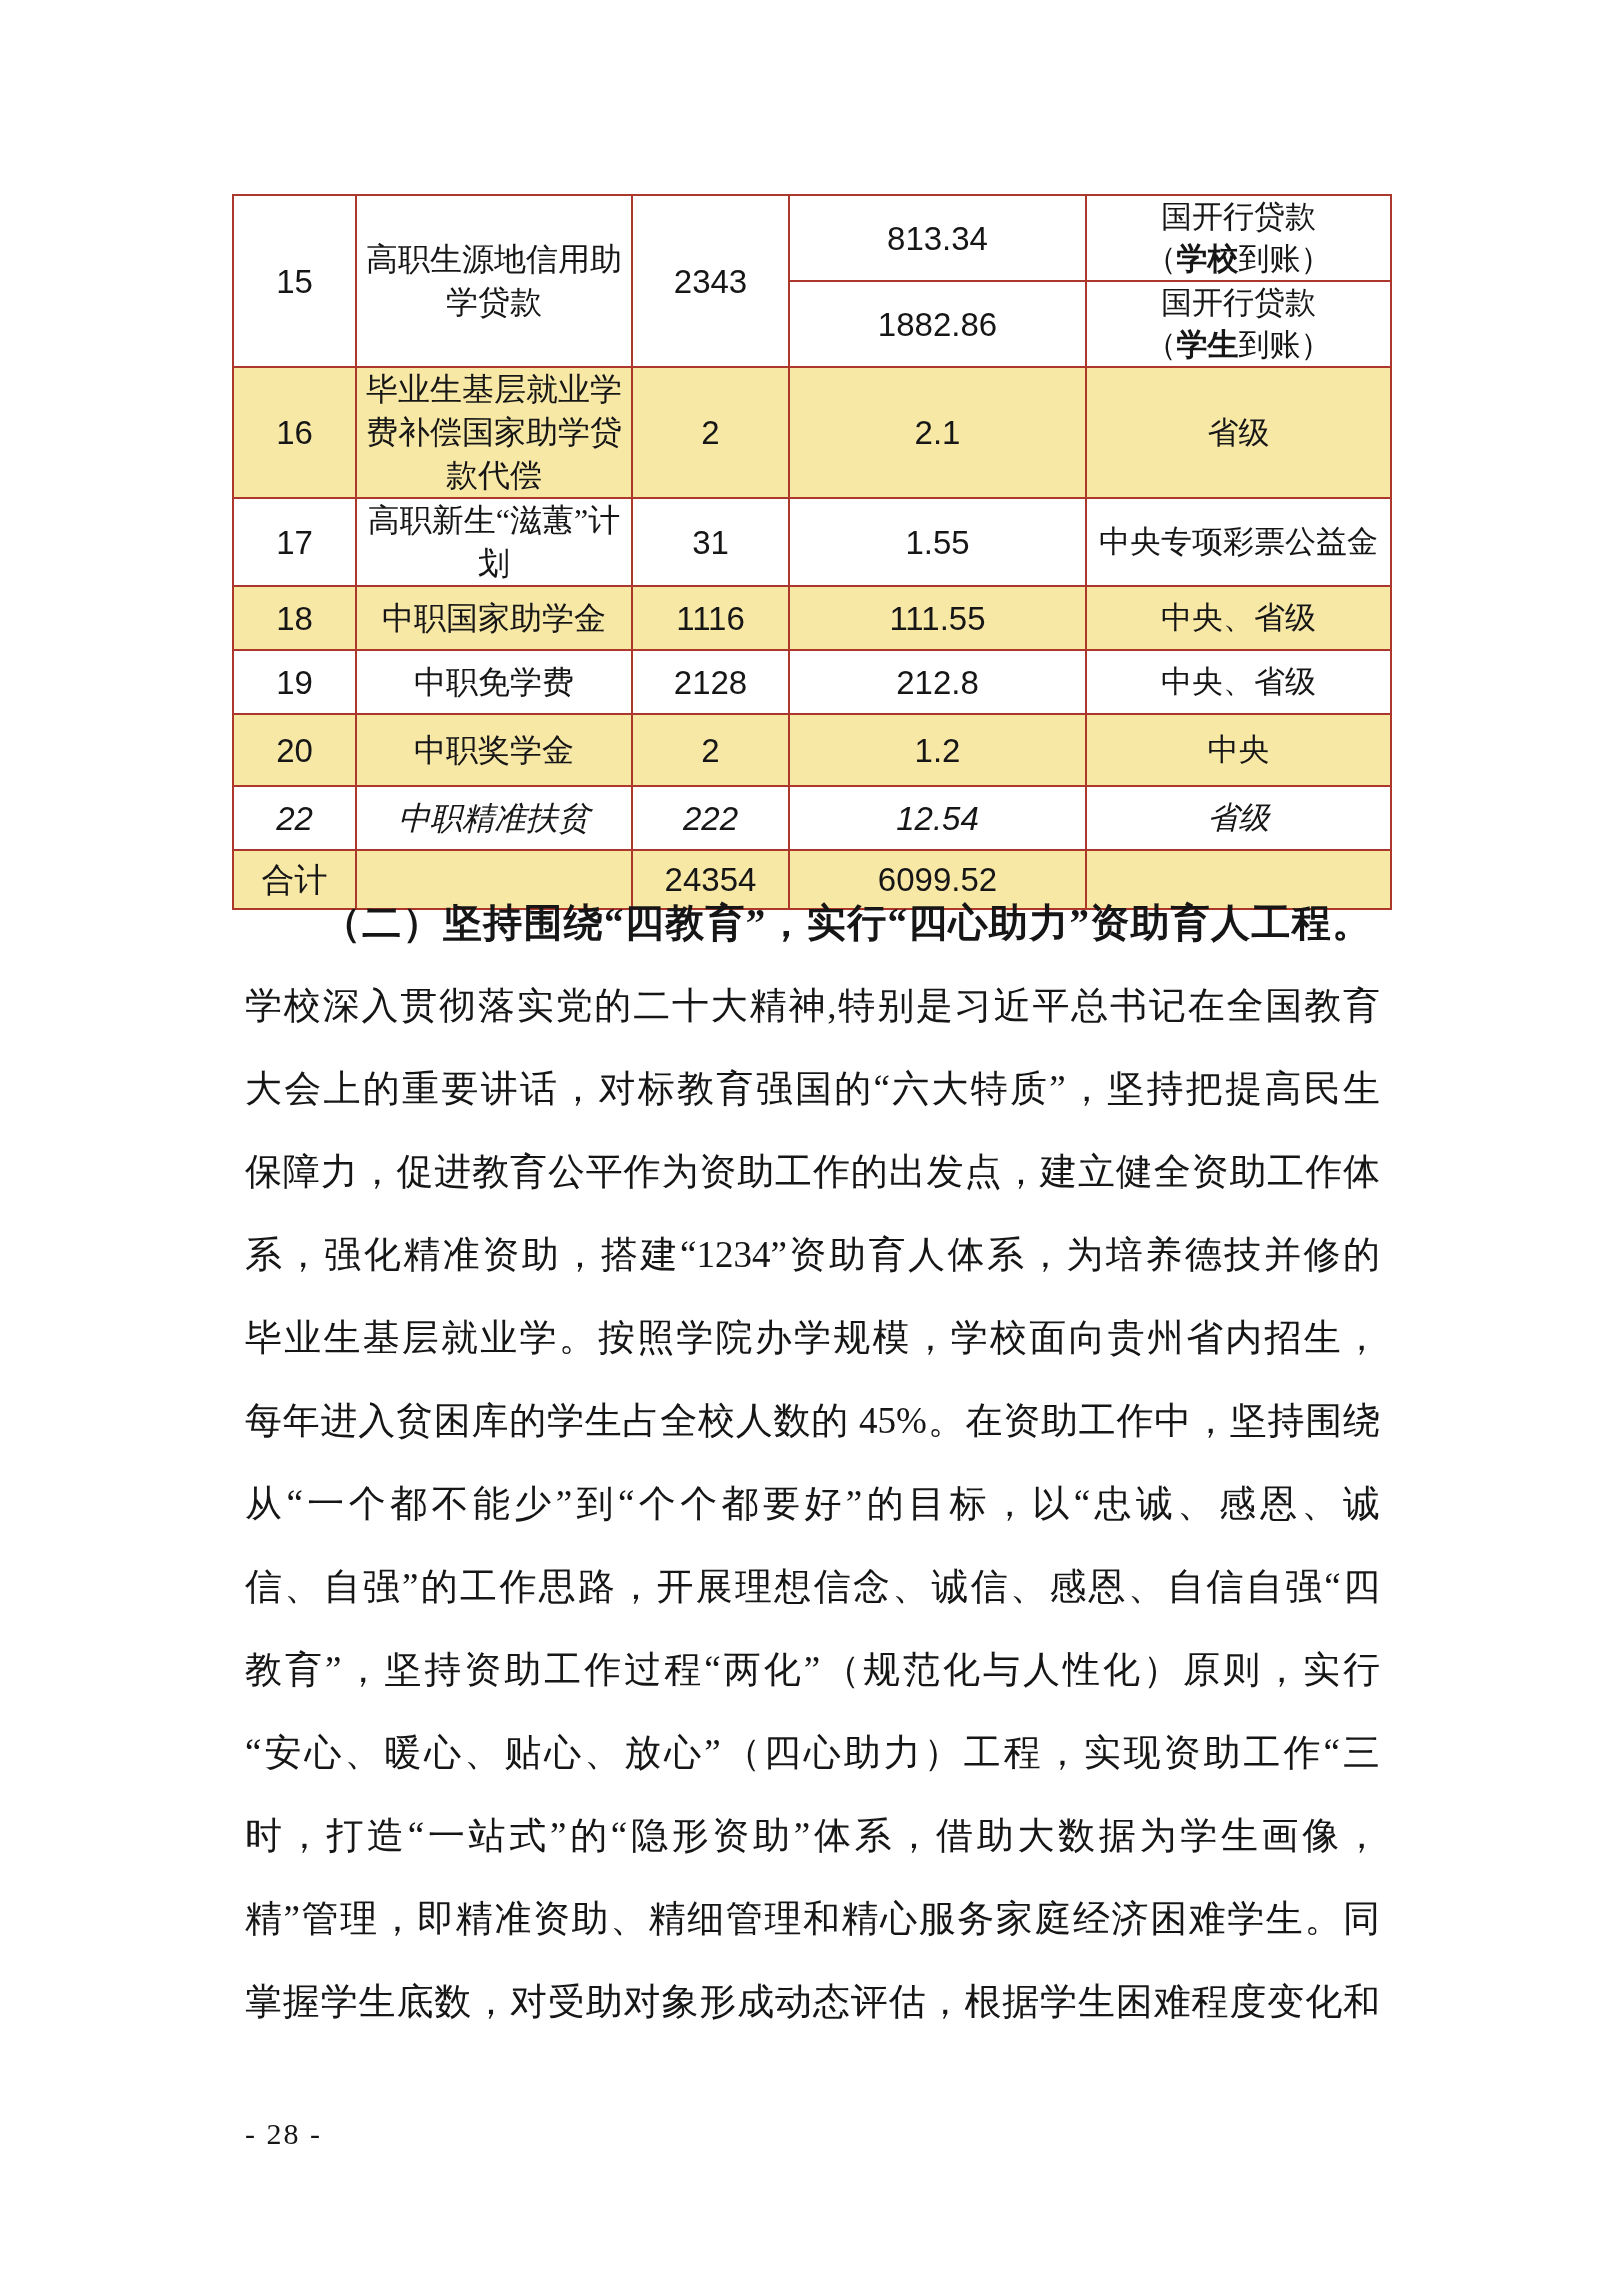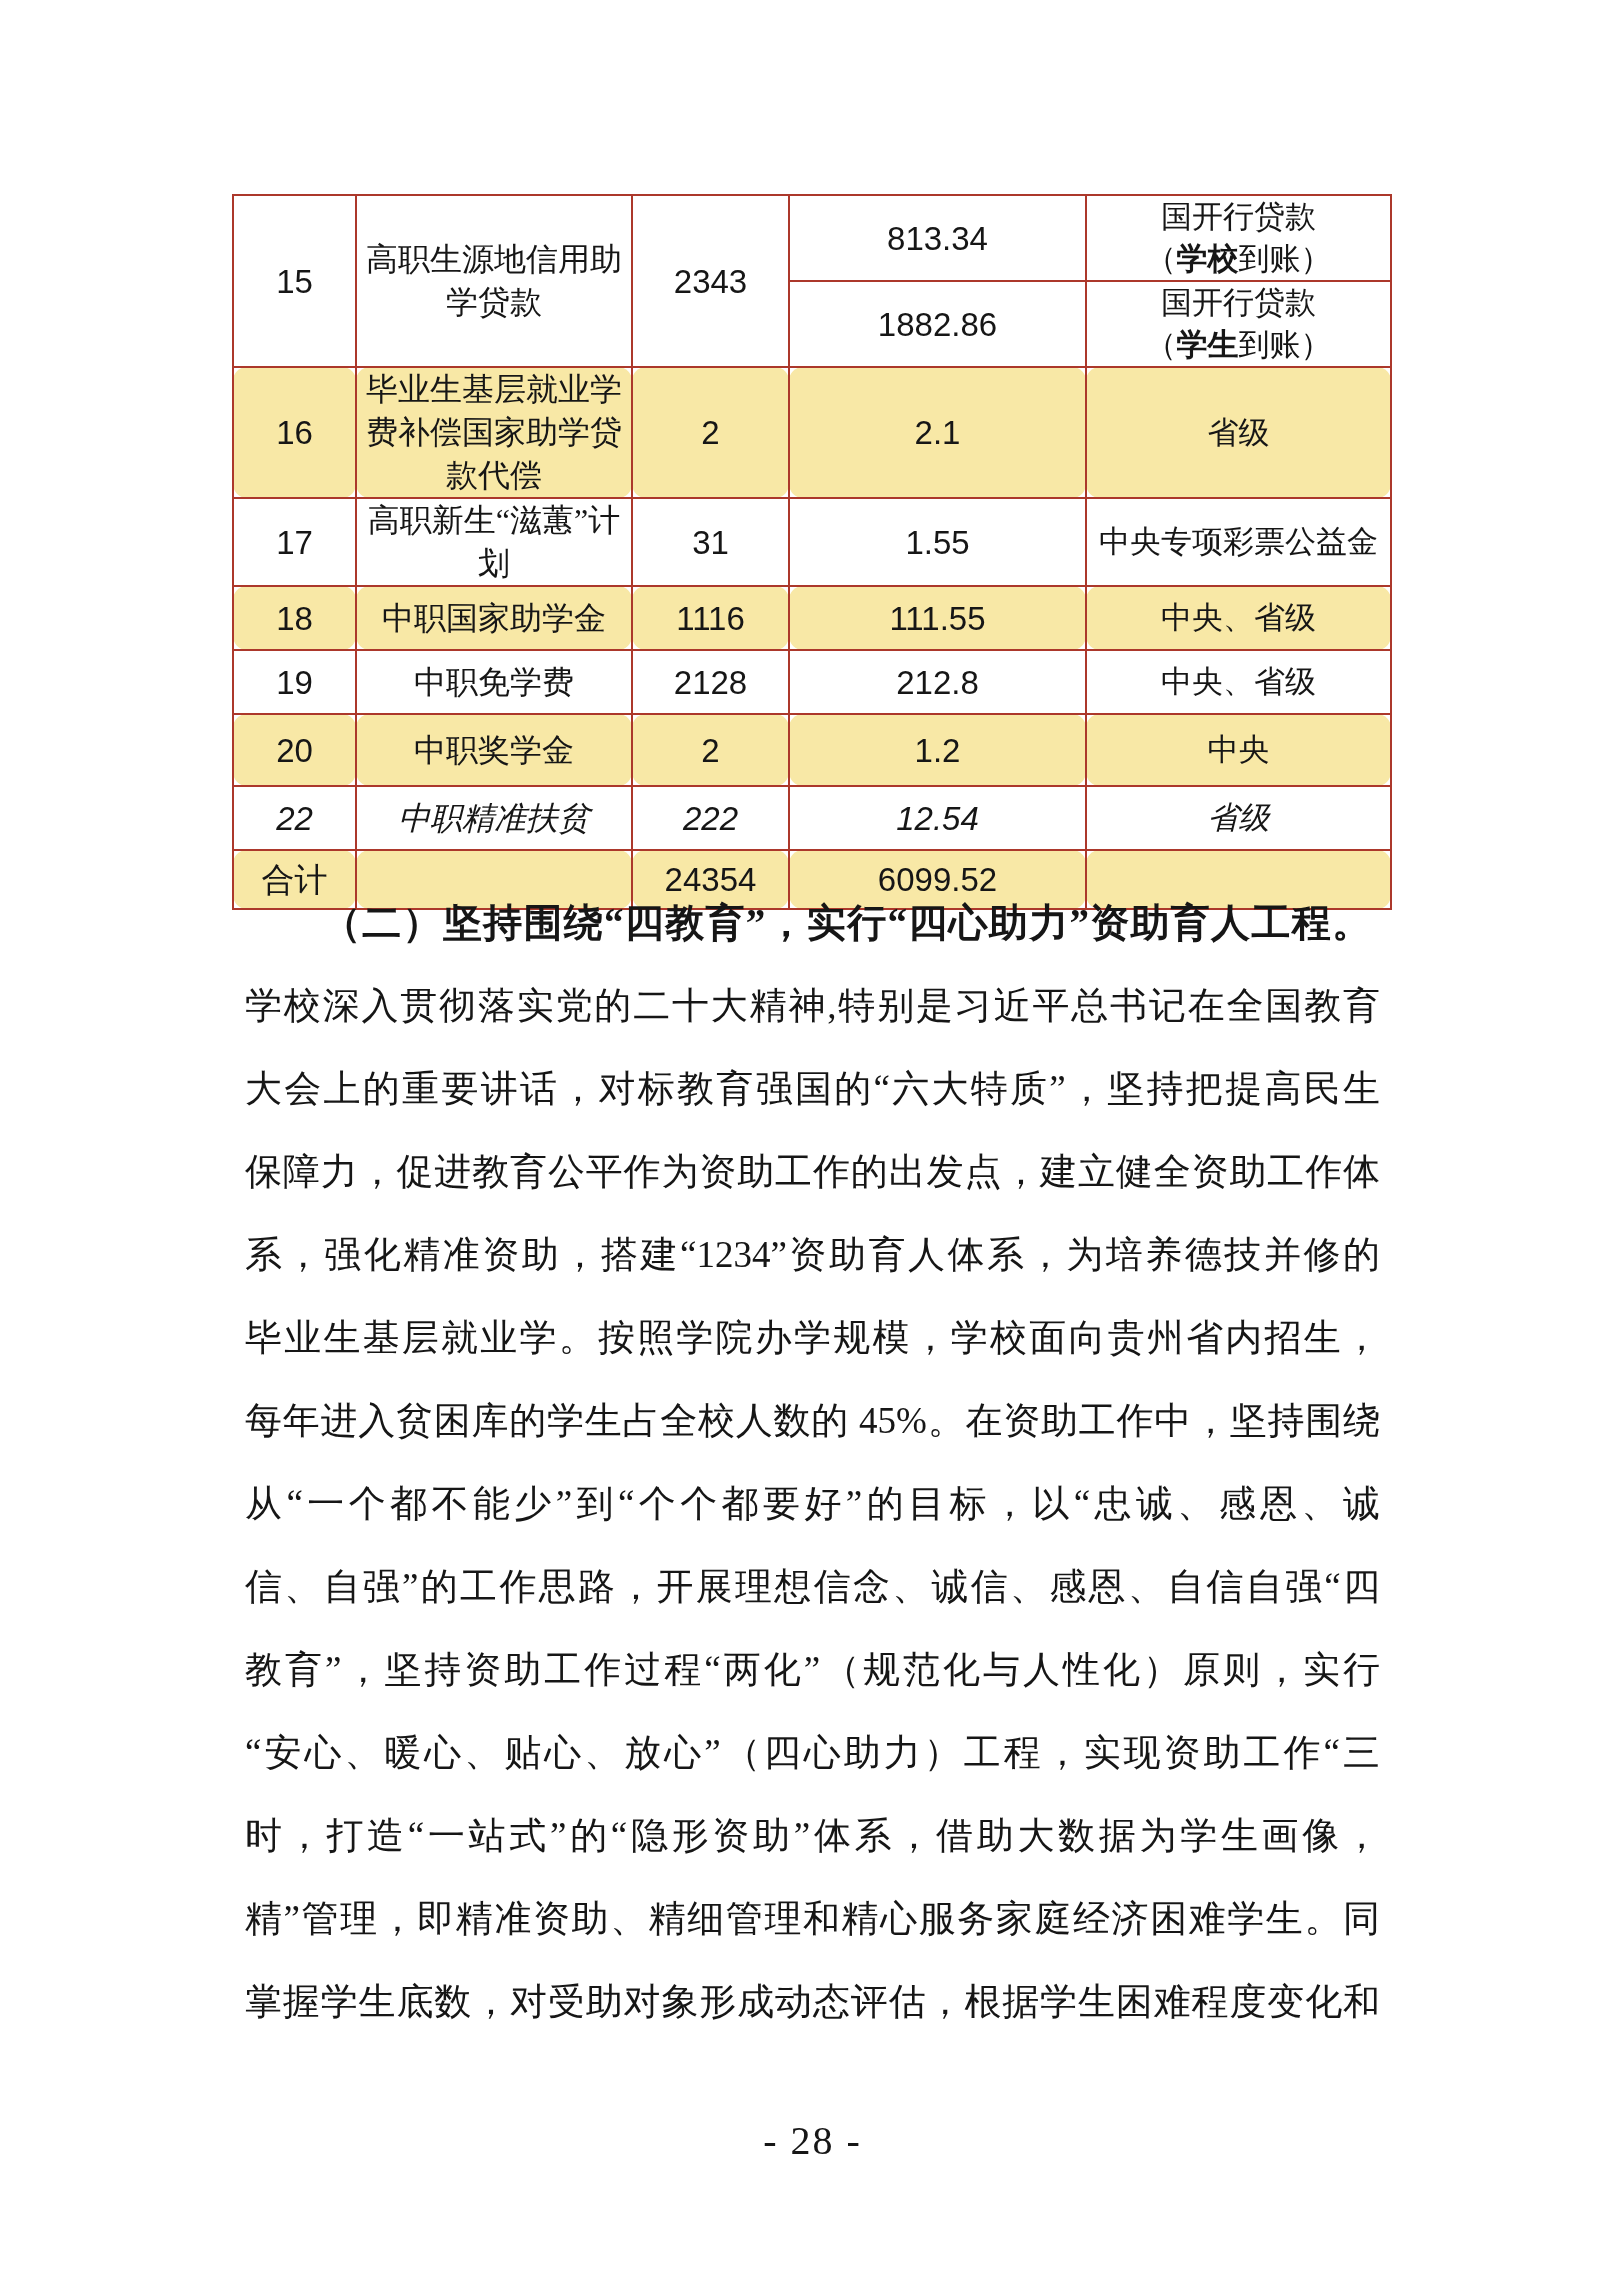--- a/index.html
+++ b/index.html
@@ -26,21 +26,21 @@
   .doc-table td {
     border: 2px solid var(--tbl-border);
     padding: 0;
     text-align: center;
     vertical-align: middle;
     font-size: 32px;
     line-height: 43px;
     font-family: "Liberation Serif", "DejaVu Serif", serif;
     background: transparent;
   }
-  .doc-table tr.shaded td { background: var(--shade); border-radius: 14px; }
+  .doc-table tr.shaded td { background: var(--shade); }
   .doc-table td.num {
     font-family: "Liberation Sans", "DejaVu Sans", sans-serif;
     font-size: 33px;
   }
   .doc-table td .cell-line { display: block; }
   .doc-table td .b { font-weight: bold; }
   .doc-table td.src { font-size: 31px; line-height: 42px; }
 
   
   .section-heading {
@@ -70,22 +70,21 @@
     text-align: justify;
     text-align-last: justify;
   }
 
   
   .page-number {
     position: absolute;
     left: 245px;
     width: 1135px;
     top: 2117px;
-    text-align: center;
-    font-size: 40px;
+    font-size: 30px;
     letter-spacing: 2px;
   }
 </style>
 </head>
 <body>
 
 <div class="page" style="--shade: #f8e8a6; --tbl-border: #ac382b;">
 
   <table class="doc-table">
     <colgroup>

